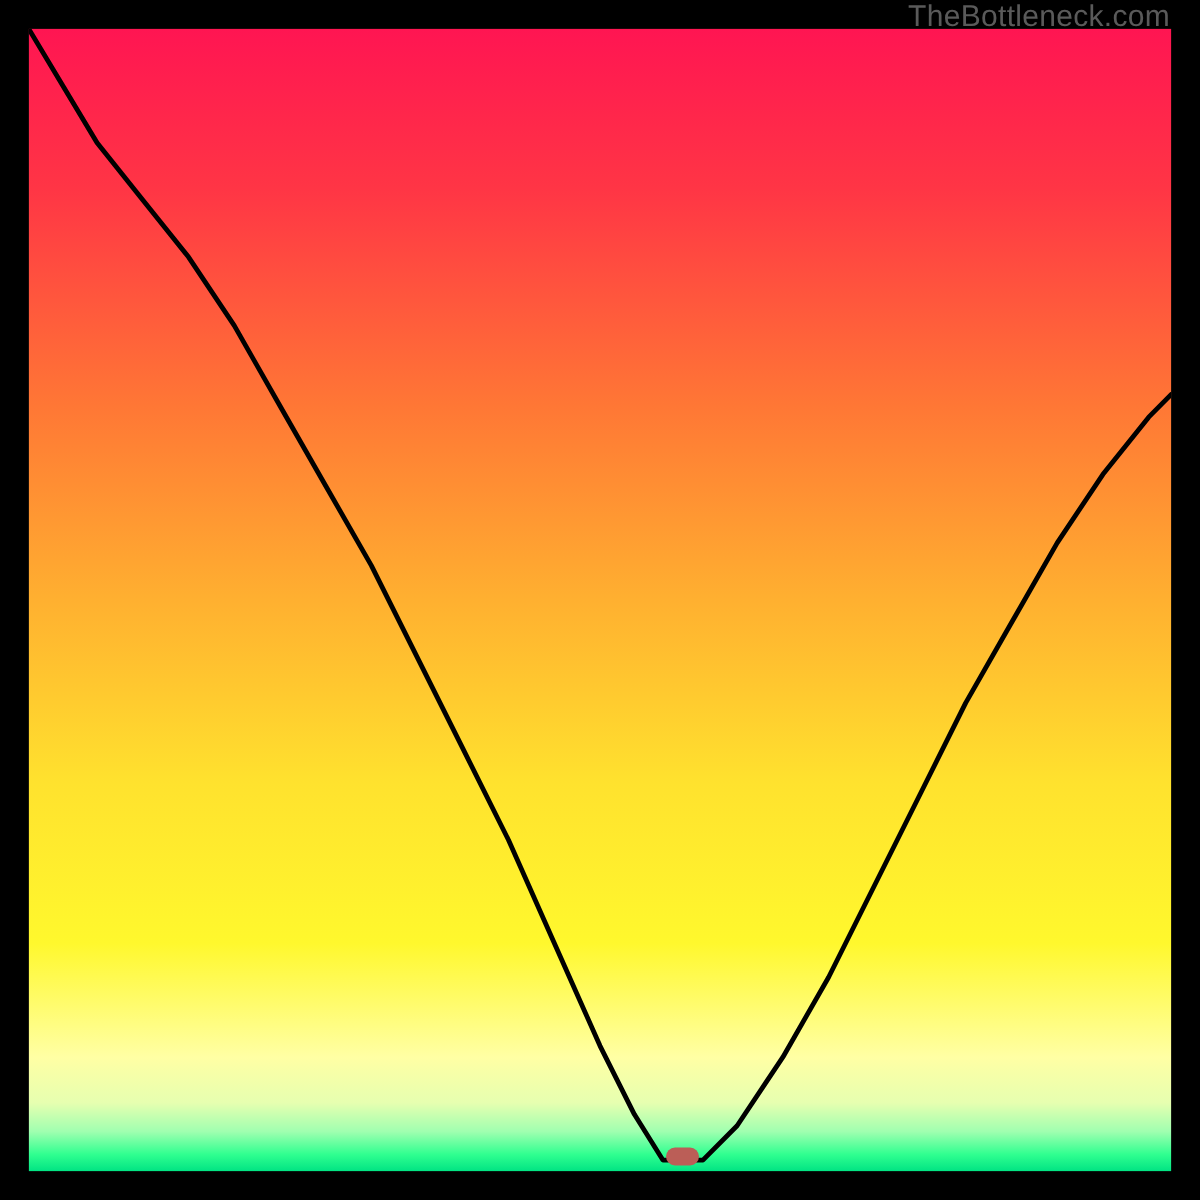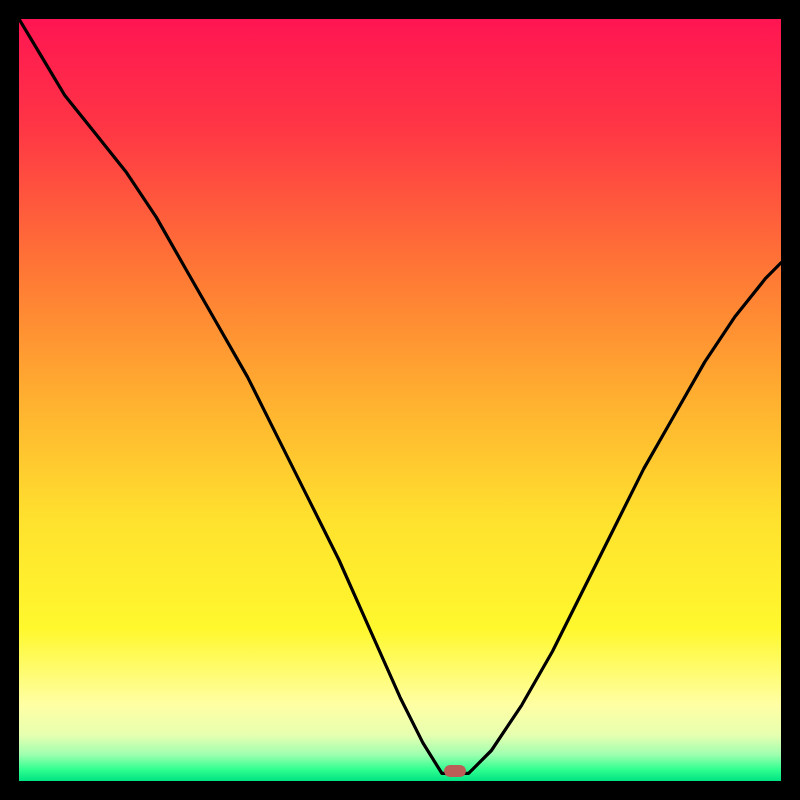--- a/index.html
+++ b/index.html
@@ -73,14 +73,15 @@
       <rect x="0" y="0" width="762" height="762" fill="url(#bg)"></rect>
     </svg>
 
     <svg class="curve" viewBox="0 0 762 762" preserveAspectRatio="none">
       <path id="curve-path" d="M 0.0 0.0 L 22.9 38.1 L 45.7 76.2 L 76.2 114.3 L 106.7 152.4 L 137.2 198.1 L 167.6 251.5 L 198.1 304.8 L 228.6 358.1 L 259.1 419.1 L 289.6 480.1 L 320.0 541.0 L 350.5 609.6 L 381.0 678.2 L 403.9 723.9 L 422.9 754.4 L 449.6 754.4 L 472.4 731.5 L 502.9 685.8 L 533.4 632.5 L 563.9 571.5 L 594.4 510.5 L 624.8 449.6 L 655.3 396.2 L 685.8 342.9 L 716.3 297.2 L 746.8 259.1 L 762.0 243.8" fill="none" stroke="#000" stroke-width="3.2" stroke-linecap="round" stroke-linejoin="round"></path>
     </svg>
 
     <div id="marker" class="marker" style="left: 424.864px; top: 746.094px; width: 22px; height: 12px; background: rgb(187, 94, 87);"></div>
   </div>
 
+  <div class="watermark">TheBottleneck.com</div>
 
 </div>
 
 </body></html>

